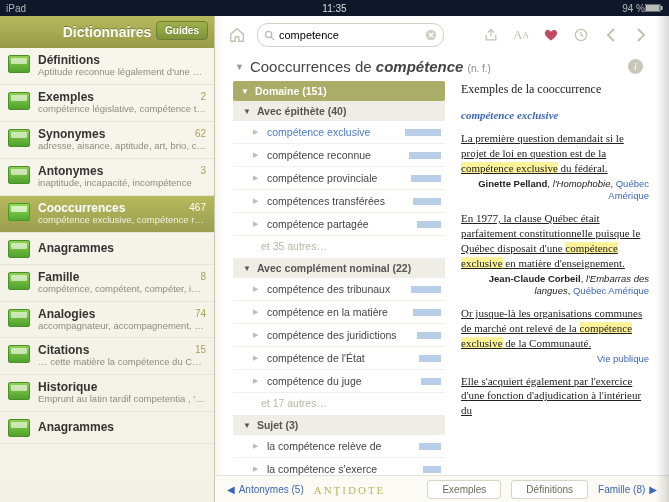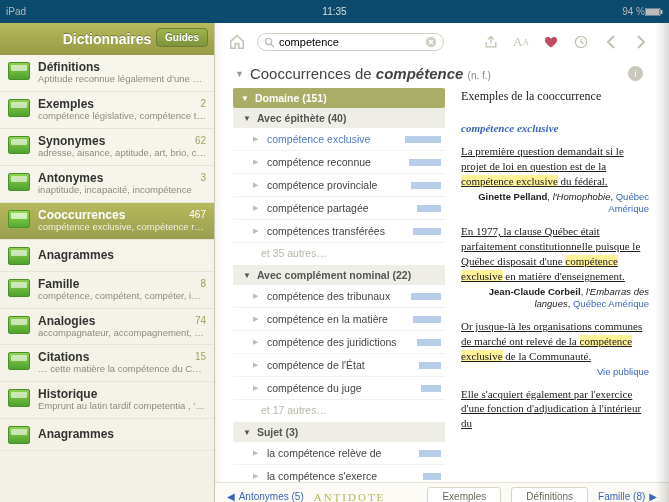--- a/index.html
+++ b/index.html
@@ -1,18 +1,18 @@
 <!DOCTYPE html>
 <html><head>
 <meta charset="utf-8">
 <style>
   * { box-sizing: border-box; margin: 0; padding: 0; }
   html, body { width: 669px; height: 502px; font-family: -apple-system, "Helvetica Neue", Arial, sans-serif; font-size: 11px; overflow: hidden; background:#000; }
   
-  .status { height: 23px; background:#0c4a6e; color:#b8b8b8; display:flex; align-items:center; justify-content:space-between; padding:0 6px; font-size:10px; }
+  .status { height: 16px; background:#0f172a; color:#b8b8b8; display:flex; align-items:center; justify-content:space-between; padding:0 6px; font-size:10px; }
   .status .mid { position:absolute; left:50%; transform:translateX(-50%); color:#ddd; }
   .status .right { display:flex; align-items:center; }
   .app { display:flex; height:487px; }
   
   .sidebar { width:215px; background:linear-gradient(#f7f6ed,#f3f1e5); border-right:1px solid #c9c6b0; display:flex; flex-direction:column; }
   .sb-head { height:32px; background:linear-gradient(#b6b95c,#989a46); display:flex; align-items:center; justify-content:center; position:relative; color:#fff; font-weight:bold; font-size:14px; text-shadow:0 -1px 0 rgba(0,0,0,.3); }
   .guides-btn { position:absolute; right:6px; top:5px; background:linear-gradient(#9fb24b,#7e933c); color:#fff; font-size:10px; padding:3px 8px; border-radius:4px; border:1px solid #6f7f32; }
   .sb-list { flex:1; overflow:hidden; }
   .sb-item { display:flex; gap:8px; padding:5px 8px 6px 8px; border-bottom:1px solid #e7e5d6; position:relative; }
   .sb-item.selected { background:linear-gradient(#b6b95c,#9b9e4e); color:#fff; }
@@ -26,21 +26,21 @@
   .sb-item.selected .sb-sub { color:#f0f0e4; }
   .sb-count { position:absolute; right:8px; top:6px; color:#a3a15a; font-size:10px; }
   .sb-item.selected .sb-count { color:#fff; }
   .sb-item.nodesc .sb-title { padding:3px 0; }
   
   .main { flex:1; background:linear-gradient(90deg,#f5f4ee 0,#fff 8px,#fff 100%); display:flex; flex-direction:column; position:relative; }
   .main::after { content:""; position:absolute; right:0; top:0; bottom:0; width:14px; background:linear-gradient(90deg, rgba(0,0,0,0) 0%, rgba(0,0,0,.05) 40%, rgba(0,0,0,.15) 100%); pointer-events:none; }
   .toolbar { height:38px; display:flex; align-items:center; gap:10px; padding:0 18px 0 12px; }
   .t-icon { width:20px; height:20px; color:#c4c1ae; display:flex; align-items:center; justify-content:center; }
   .t-icon.fav { color:#c04a5e; }
-  .search { flex:0 0 138px; height:18px; border:1px solid #d2d0c2; border-radius:11px; display:flex; align-items:center; padding:0 6px; background:#fff; gap:4px; }
+  .search { flex:0 0 138px; height:24px; border:1px solid #d2d0c2; border-radius:11px; display:flex; align-items:center; padding:0 6px; background:#fff; gap:4px; }
   .search input { border:0; outline:0; flex:1; font-size:11px; background:transparent; }
   .search .mag, .search .clr { color:#bbb; font-size:11px; }
   .toolbar .spacer { flex:1; }
   .heading-row { padding:4px 20px 6px 20px; display:flex; align-items:center; gap:6px; color:#444; }
   .heading-row .tri { color:#9a9a8c; font-size:9px; }
   .heading-row h1 { font-weight:normal; font-size:15px; color:#444; }
   .heading-row h1 i { font-style:italic; font-weight:bold; }
   .heading-row .pos { color:#888; font-size:10px; }
   .info-ic { margin-left:auto; width:15px; height:15px; border-radius:50%; background:#c9c7b9; color:#fff; text-align:center; line-height:15px; font-family:Georgia,serif; font-style:italic; font-size:10px; margin-right:6px; }
   .content { flex:1; display:flex; gap:0; overflow:hidden; padding:0 14px 0 18px; }
@@ -50,21 +50,21 @@
   .domain-hdr .tri, .sub-hdr .tri { font-size:8px; }
   .sub-hdr { background:#eeeee6; font-weight:bold; padding:4px 10px; color:#555; display:flex; gap:6px; align-items:center; }
   .row { display:flex; align-items:center; padding:5px 4px 5px 20px; border-bottom:1px solid #f1f0ea; gap:6px; }
   .row .tri { color:#bdbcae; font-size:7px; width:8px; }
   .row .lab { flex:1; color:#444; }
   .row.active .lab { color:#4a78c9; }
   .bar { height:7px; background:#b8cde8; }
   .more { color:#b7b6a6; padding:4px 0 6px 28px; }
   
   .examples { flex:1; padding:0 6px 0 16px; overflow:hidden; color:#222; font-size:11px; line-height:1.35; }
-  .ex-title { font-family:Georgia,serif; font-size:12px; margin-bottom:17px; }
+  .ex-title { font-family:Georgia,serif; font-size:12px; margin-bottom:11px; }
   .ex-key { color:#3c66b9; font-style:italic; font-weight:bold; font-family:Georgia,serif; }
   .ex-block { font-family:Georgia,serif; margin:8px 0 2px;text-decoration:underline; }
   .hl { background:#fff39a; }
   .ex-src { text-align:right; font-size:9.5px; margin:2px 0 6px; }
   .ex-src .name { font-weight:bold; }
   .ex-src .work { font-style:italic; }
   .ex-src a { color:#3c66b9; text-decoration:none; }
   
   .footer { height:28px; border-top:1px solid #e5e3d5; display:flex; align-items:center; padding:0 12px; gap:10px; background:#fbfaf4; }
   .brand { flex:1; text-align:left; font-family:Georgia,serif; letter-spacing:2px; color:#b8b65f; font-size:11px; }
@@ -265,27 +265,27 @@
             <span class="lab">compétence reconnue</span>
             <span class="bar" style="width:32px"></span>
           </div>
           <div class="row">
             <span class="tri">▶</span>
             <span class="lab">compétence provinciale</span>
             <span class="bar" style="width:30px"></span>
           </div>
           <div class="row">
             <span class="tri">▶</span>
+            <span class="lab">compétences transférées</span>
+            <span class="bar" style="width:28px"></span>
+          </div>
+          <div class="row">
+            <span class="tri">▶</span>
             <span class="lab">compétence partagée</span>
             <span class="bar" style="width:24px"></span>
-          </div>
-          <div class="row">
-            <span class="tri">▶</span>
-            <span class="lab">compétences transférées</span>
-            <span class="bar" style="width:28px"></span>
           </div>
           <div class="more">et 35 autres…</div>
           <div class="sub-hdr">
             <span class="tri">▼</span>
             <span>Avec complément nominal (22)</span>
           </div>
           <div class="row">
             <span class="tri">▶</span>
             <span class="lab">compétence des tribunaux</span>
             <span class="bar" style="width:30px"></span>

